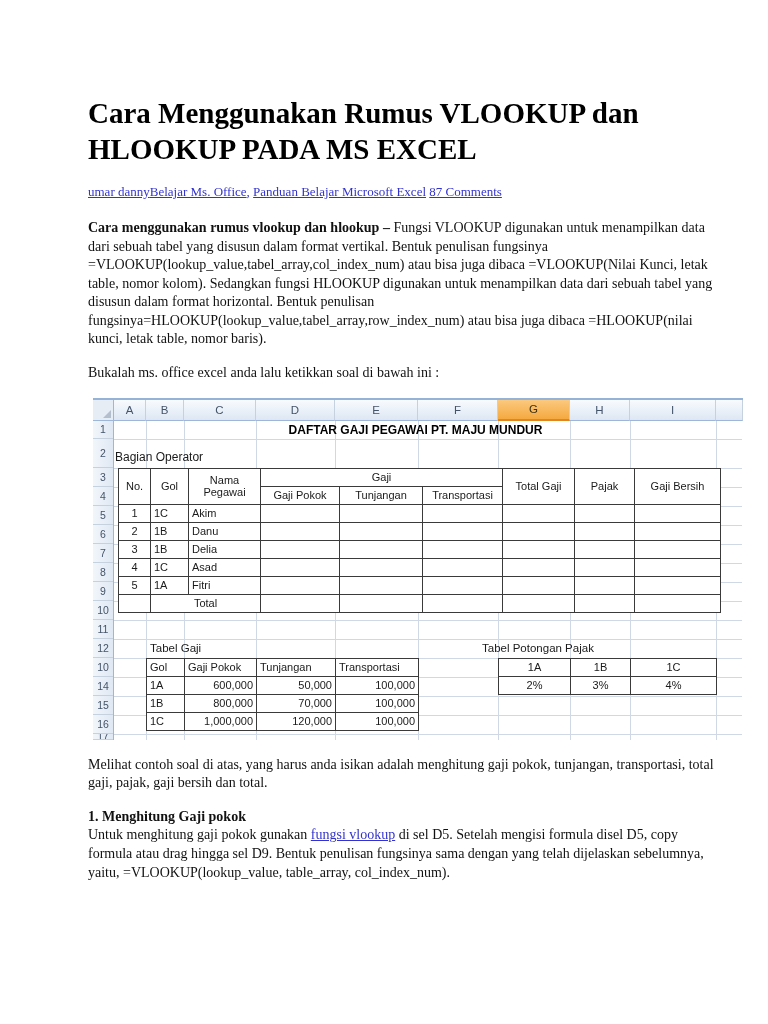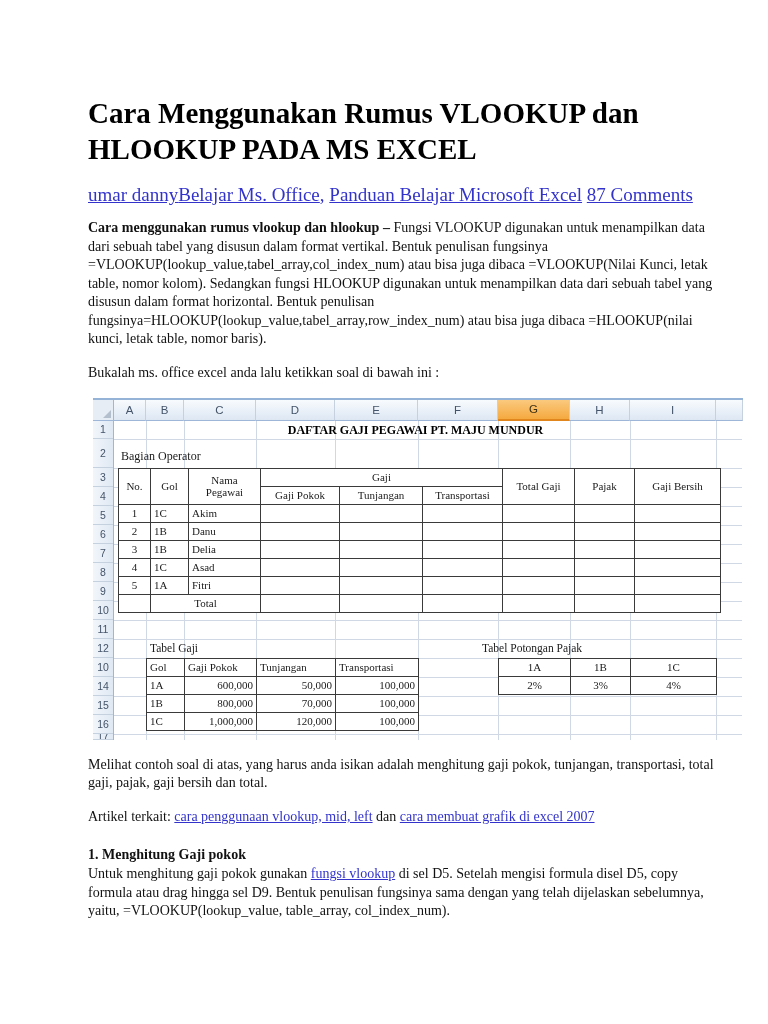--- a/index.html
+++ b/index.html
@@ -2,21 +2,21 @@
 <html><head>
 <meta charset="utf-8">
 <style>
   * { margin:0; padding:0; box-sizing:border-box; }
   html,body { width:768px; height:1024px; background:#ffffff; overflow:hidden; }
   body { font-family:"Liberation Serif", serif; color:#111111; }
   .page { padding:96px 40px 0 88px; }
 
   h1.title { font-size:29px; line-height:1.24; font-weight:bold; max-width:560px; margin-bottom:16px; color:#000; }
 
-  .byline { font-size:19px; margin-bottom:13px; color:#3333cc; }
+  .byline { font-size:13px; margin-bottom:19px; color:#3333cc; }
   .byline a { color:#3333cc; text-decoration:underline; cursor:pointer; }
 
   p.body-p { font-size:14px; line-height:18.6px; max-width:628px; margin-bottom:15px; }
   p.body-p a { color:#3333cc; text-decoration:underline; cursor:pointer; }
   .bold { font-weight:bold;text-align:center; }
   .subhead { font-size:14px; font-weight:bold; line-height:18.6px; }
 
   
   .sheet { width:650px; margin:14px 0 16px 5px; border-top:2px solid #95b3d7;
            font-family:"Liberation Sans", sans-serif; color:#1a1a1a; position:relative; }
@@ -26,28 +26,28 @@
   .corner::after { content:""; position:absolute; right:2px; bottom:2px;
             border-bottom:8px solid #b3bfcd; border-left:8px solid transparent; }
   .colh { height:21px; background:linear-gradient(#f8fbfe,#dde7f3); border-right:1px solid #c6d1e0;
           border-bottom:1px solid #9eb6d8; font-size:11.5px; color:#44546a;
           display:flex; align-items:center; justify-content:center; }
   .colh.hl { background:linear-gradient(#fbc97e,#f5a940); border-bottom:2px solid #e0861c; color:#3b2f17; }
   .sheet-body { display:flex; height:319px; overflow:hidden; }
   .gutter { width:21px; border-right:1px solid #9eb6d8; }
   .gutter .rn { background:linear-gradient(90deg,#f2f6fb,#dfe8f3); border-bottom:1px solid #c6d1e0;
           font-size:10.5px; color:#44546a; display:flex; align-items:center; justify-content:center; overflow:hidden; }
-  .cells { position:relative; width:628px; height:319px; overflow:hidden; font-size:11px;font-family:Liberation Serif, serif; }
+  .cells { position:relative; width:628px; height:319px; overflow:hidden; font-size:11px; }
   .vline { position:absolute; top:0; bottom:0; width:1px; background:#d0d7e5; }
   .hline { position:absolute; left:0; right:0; height:1px; background:#d0d7e5; }
   .abs { position:absolute; }
   .sheet-title { top:0; left:0; width:603px; height:18px; line-height:18px; text-align:center;
                  font-weight:bold; font-size:12px; color:#000; }
   .sheet-sub { top:18px; left:0; height:29px; width:200px; display:flex; align-items:flex-end;
-               padding:0 0 4px 7px; font-size:12px; }
+               padding:0 0 4px 1px; font-size:12px; }
   table.xl { border-collapse:collapse; table-layout:fixed; background:transparent; }
   table.xl td { border:1px solid #3a3a3a; background:#ffffff; height:18px; padding:0 3px;
                 font-size:11px; overflow:hidden; white-space:nowrap; }
   td.c { text-align:center; } td.r { text-align:right; padding-right:5px; } td.l { text-align:left; }
   td.nb { border:none; background:transparent; }
   td.tot { font-size:12px; }
   .tbl-label { height:19px; line-height:19px; font-size:11.5px; }
 </style>
 </head>
 <body>
@@ -280,20 +280,19 @@
             <td class="c">4%</td>
           </tr>
         </tbody>
           </table>
       </div>
     </div>
   </div>
 
   <p class="body-p">Melihat contoh soal di atas, yang harus anda isikan adalah menghitung gaji pokok, tunjangan, transportasi, total gaji, pajak, gaji bersih dan total.</p>
 
-  <p class="body-p" style="margin-bottom:20px"><span>Artikel terkait: </span><a>cara penggunaan vlookup, mid, left</a><span> dan </span><a>cara membuat grafik di excel 2007</a></p>
 
   <div>
     <div class="subhead">1. Menghitung Gaji pokok</div>
     <p class="body-p"><span>Untuk menghitung gaji pokok gunakan </span><a>fungsi vlookup</a><span> di sel D5. Setelah mengisi formula disel D5, copy formula atau drag hingga sel D9. Bentuk penulisan fungsinya sama dengan yang telah dijelaskan sebelumnya, yaitu, =VLOOKUP(lookup_value, table_array, col_index_num).</span></p>
   </div>
 
 </div>
 
 </body></html>

